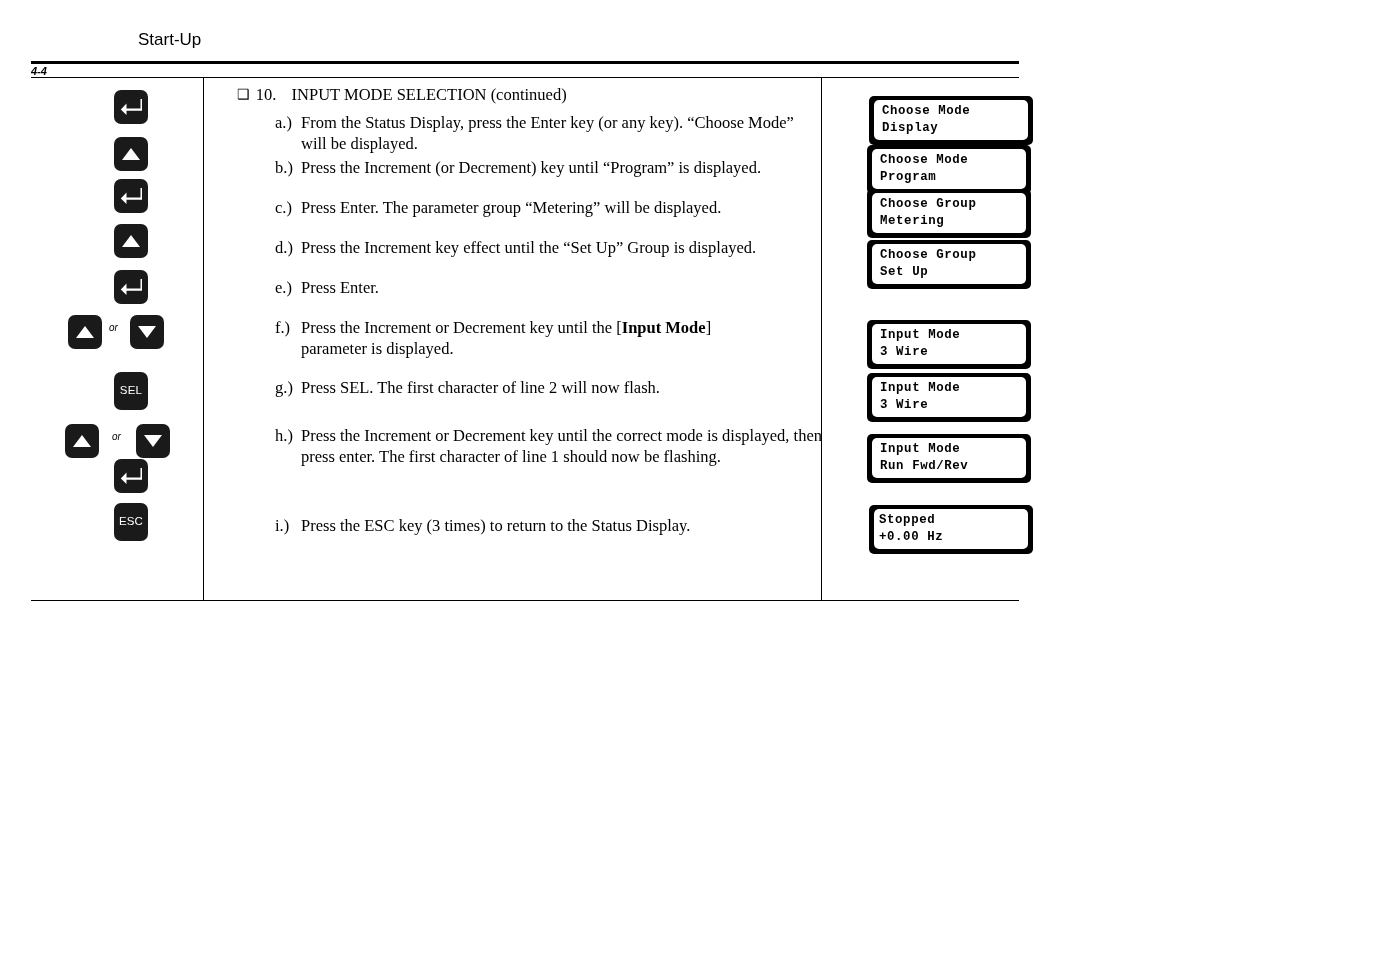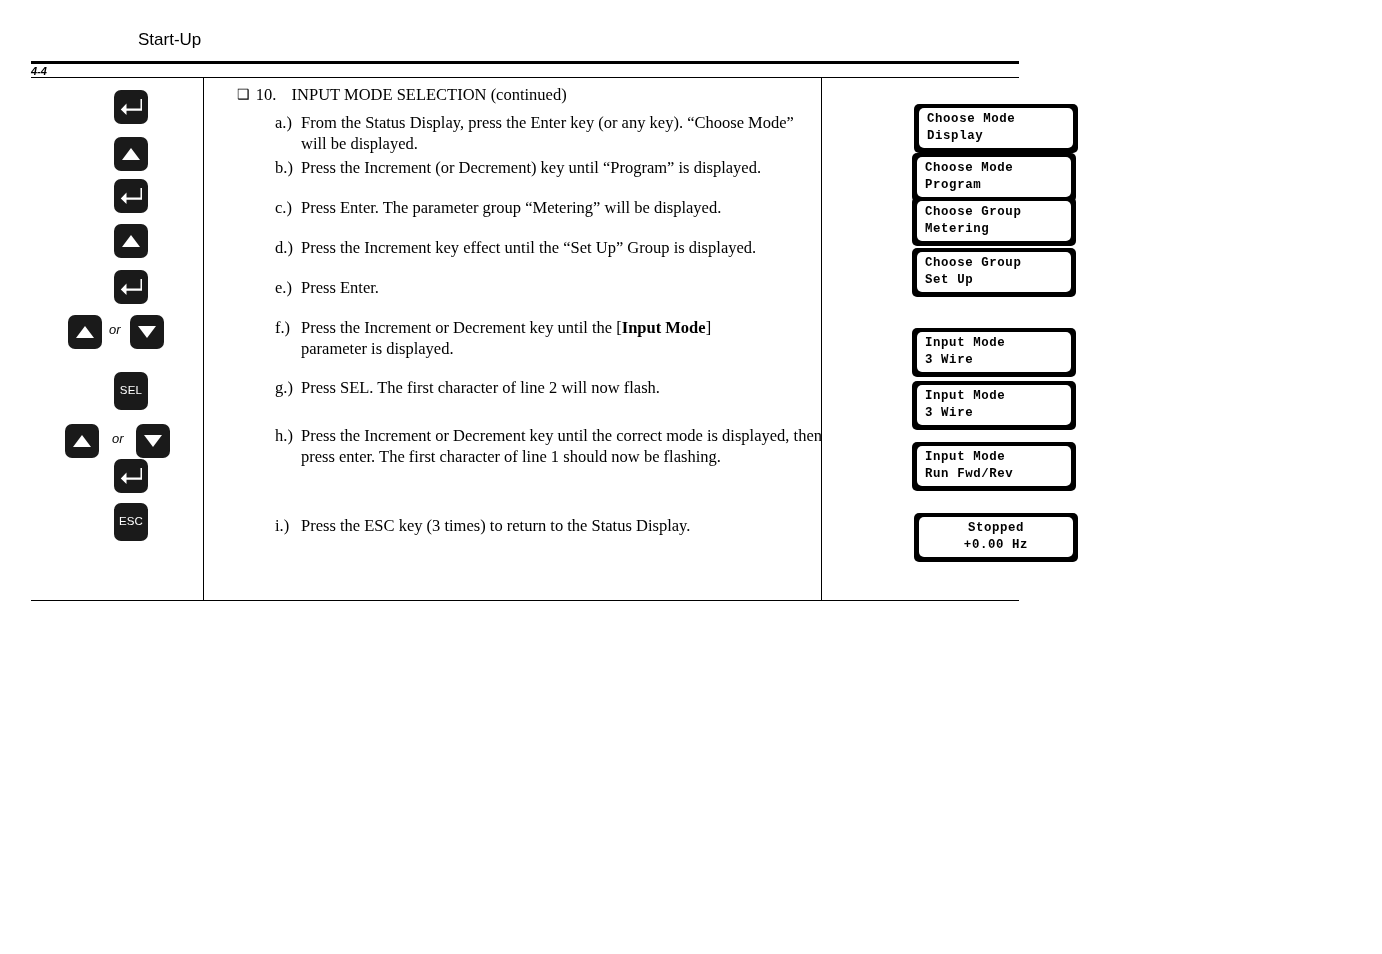--- a/index.html
+++ b/index.html
@@ -125,21 +125,21 @@
     font-size: 11.5px;
     letter-spacing: 0.2px;
     line-height: 1;
     user-select: none;
   }
   .key svg { display: block; }
   .orlabel {
     position: absolute;
     font-family: "Liberation Sans", sans-serif;
     font-style: italic;
-    font-size: 13px;
+    font-size: 10px;
     color: #000000;
   }
 
   
   #steps-col {
     position: absolute;
     left: 174px;
     top: 0;
     width: 616px;
     height: 523px;
@@ -182,24 +182,23 @@
     top: 473px;
     width: 572px;
     font-size: 16.5px;
     line-height: 1.3;
   }
 
   
   #lcd-col {
     position: absolute;
     left: 792px;
-    top: 16px;
+    top: 8px;
     width: 196px;
     height: 523px;
-    margin-left: 45px;
   }
   .lcd {
     position: absolute;
     left: 46px;
     width: 164px;
     background: #000000;
     border-radius: 5px;
     box-sizing: border-box;
     padding: 4px 5px 5px 5px;
   }
@@ -212,21 +211,21 @@
   .lcd .line {
     font-family: "Liberation Mono", "DejaVu Sans Mono", monospace;
     font-weight: bold;
     font-size: 12.4px;
     line-height: 1.33;
     letter-spacing: 0.6px;
     color: #000000;
     white-space: pre;
   }
   .lcd.center .screen { padding-left: 5px; padding-right: 5px; }
-  .lcd.center .line { text-align: center; }
+  .lcd.center .line { }
 </style>
 </head>
 <body>
 
 <div id="page-header">
   <div class="folio">4-4</div>
   <div class="chapter">Start-Up</div>
 </div>
 <div id="header-rule"></div>
 

